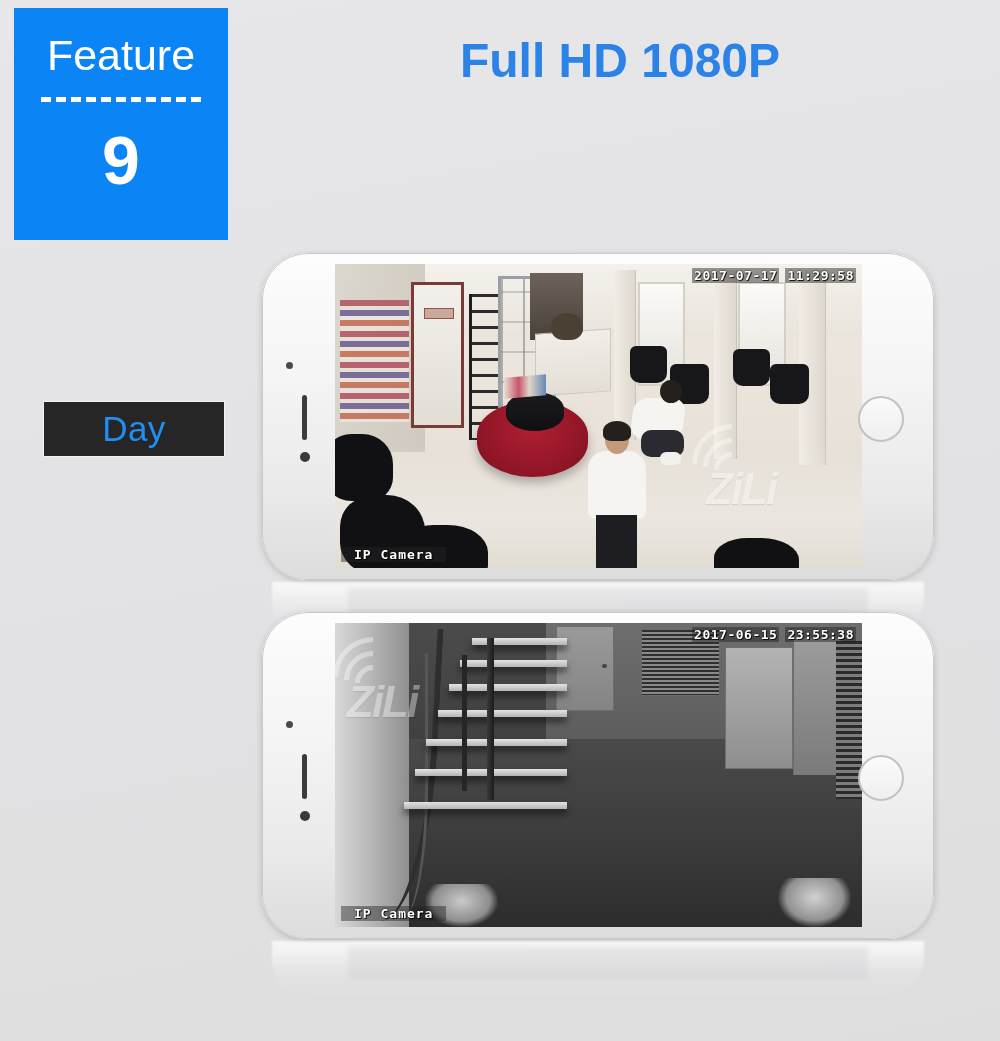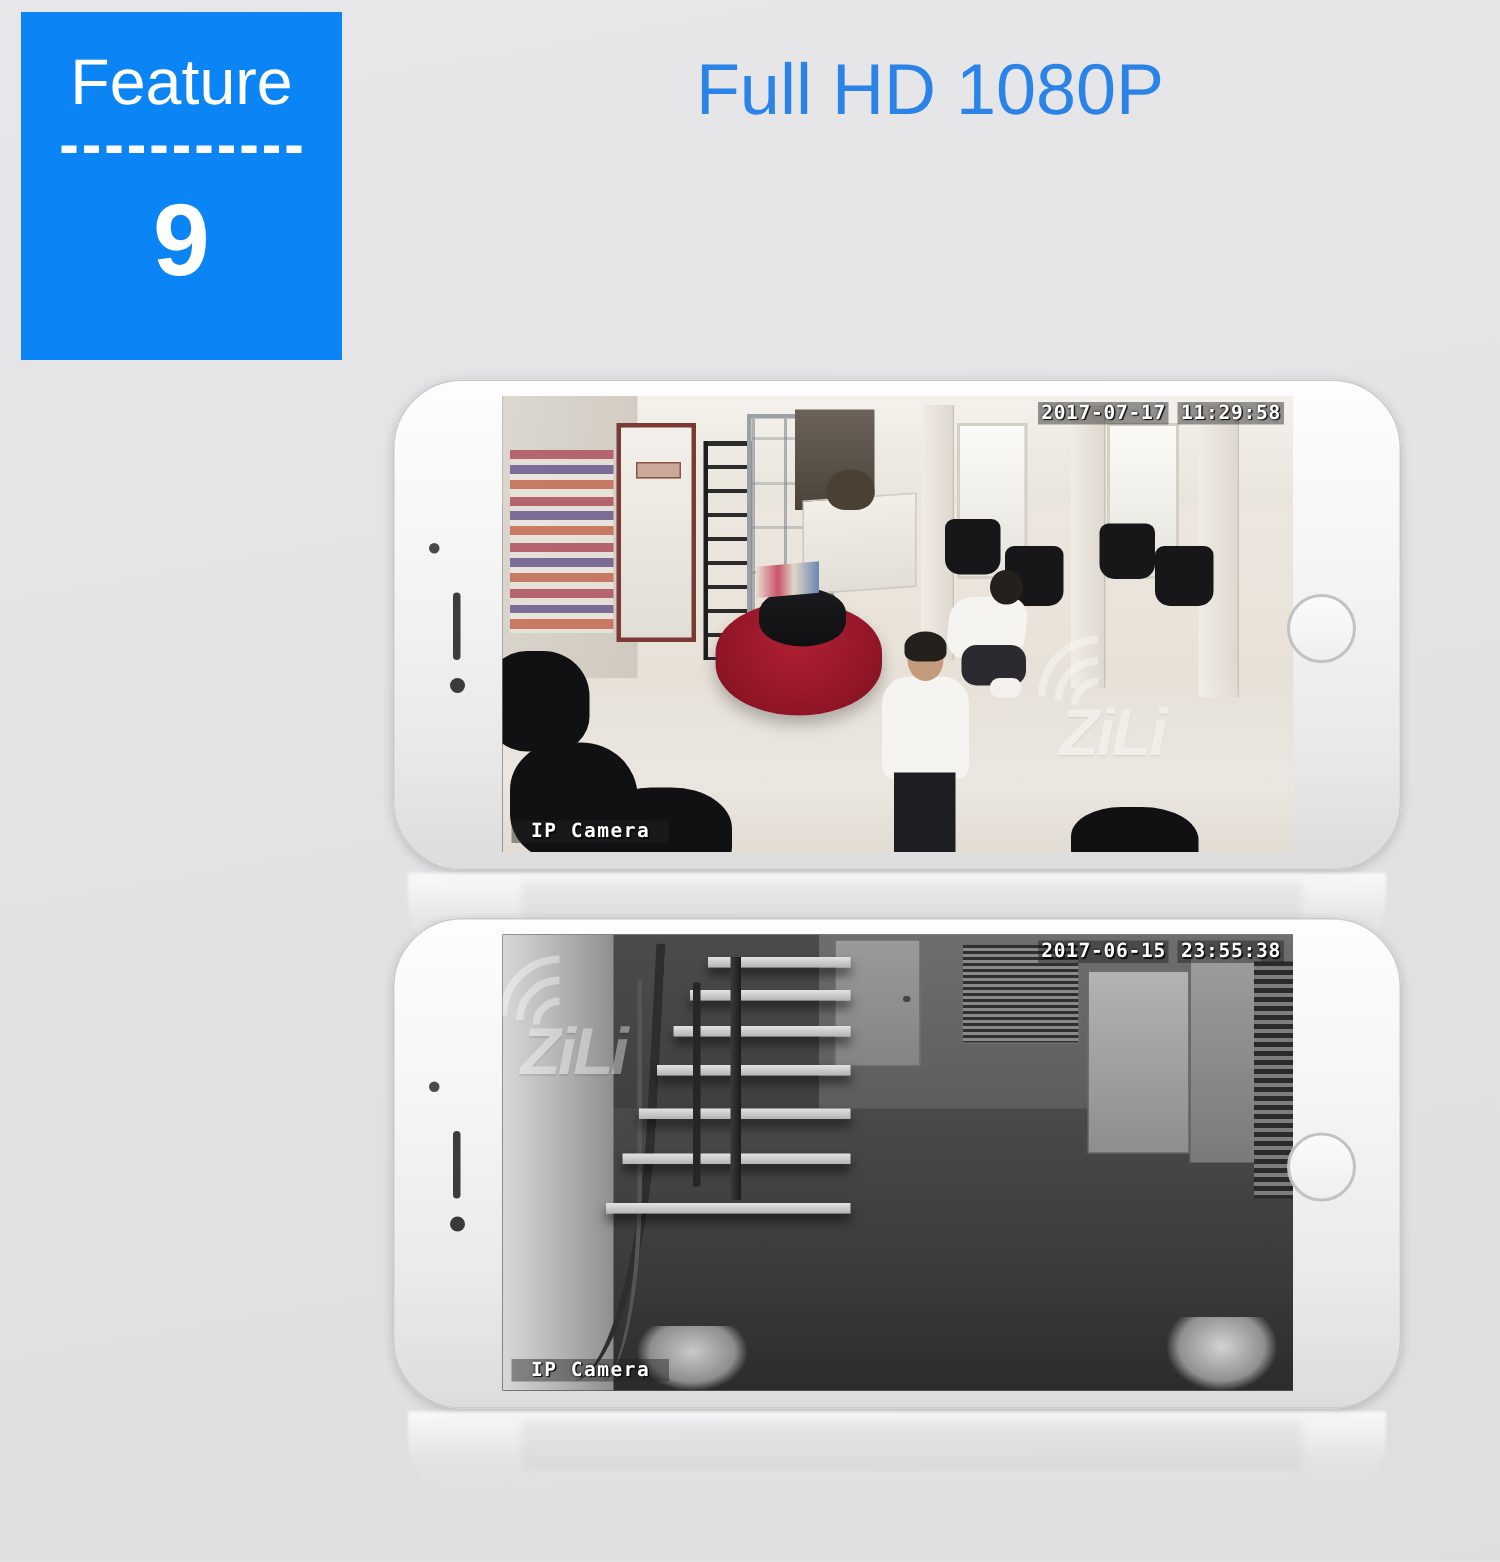--- a/index.html
+++ b/index.html
@@ -57,21 +57,21 @@
   
   .headline {
     position: absolute;
     left: 260px;
     top: 36px;
     width: 720px;
     text-align: center;
     color: #2b83e8;
     font-size: 48px;
     line-height: 1.05;
-    font-weight: 400;
+    font-weight: 700;
   }
   .description {
     position: absolute;
     left: 272px;
     top: 128px;
     width: 700px;
     color: #1d1d1d;
     font-size: 25px;
     line-height: 1.95;
     font-weight: 400;
@@ -519,20 +519,23 @@
 
   <div class="feature-badge">
     <div class="feature-word">Feature</div>
     <div class="feature-rule"></div>
     <div class="feature-number">9</div>
   </div>
 
   <div class="headline">Full HD 1080P</div>
 
 
+  <div class="mode-label mode-day">
+    <span>Day</span>
+  </div>
 
 
   <div class="phone phone-top">
     <div class="bezel-left">
       <div class="sensor-dot" style="left:24px"></div>
       <div class="speaker-slit" style="left:40px"></div>
       <div class="front-camera" style="left:38px"></div>
     </div>
 
     <div class="screen">

